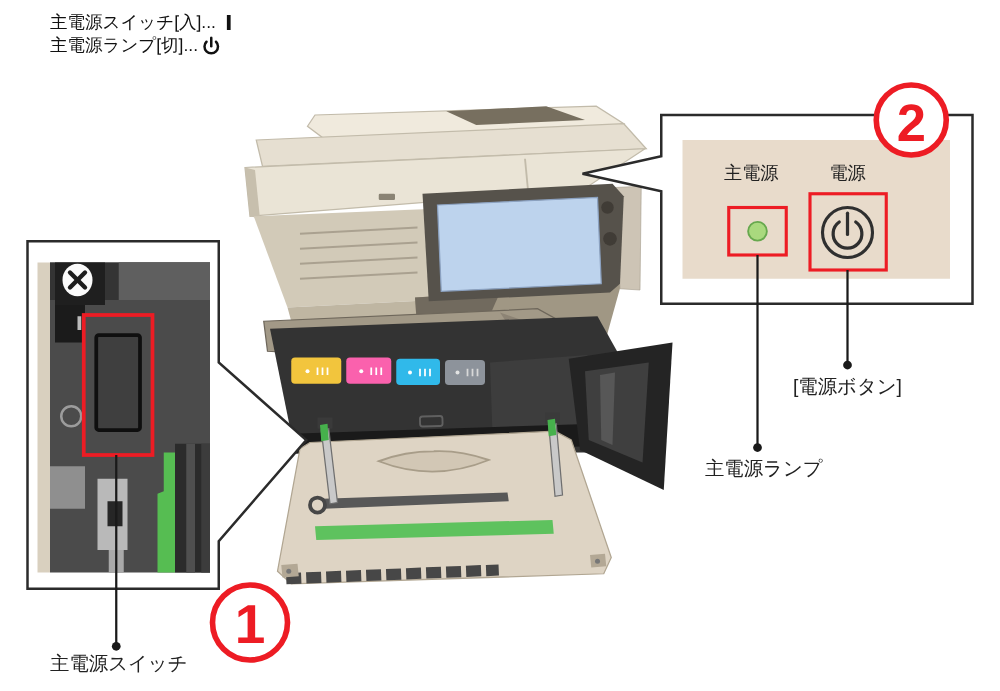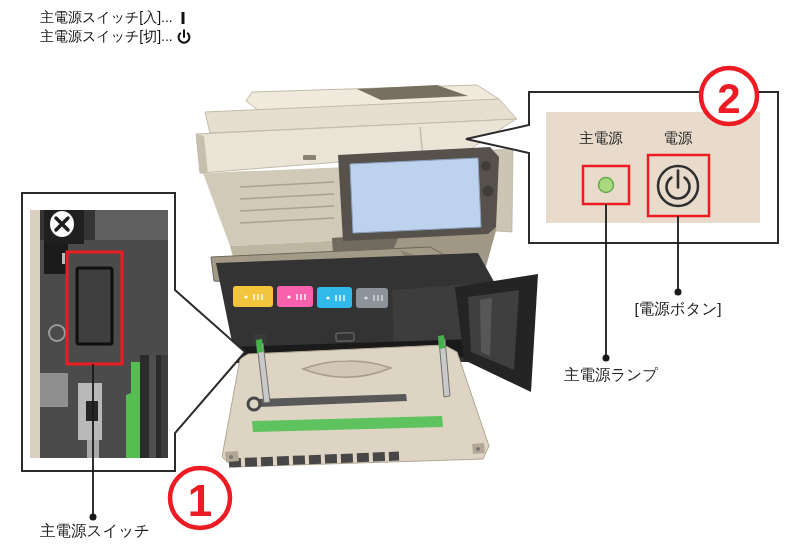--- a/index.html
+++ b/index.html
@@ -175,20 +175,20 @@
 
 
 <div class="legend">
   <div class="legend-row">
     <span>主電源スイッチ[入]...</span>
     <svg width="14" height="16" viewBox="0 0 14 16">
       <line x1="7" y1="2" x2="7" y2="14" stroke="#111111" stroke-width="3"></line>
     </svg>
   </div>
   <div class="legend-row">
-    <span>主電源スイッチ[切]...</span>
+    <span>主電源ランプ[切]...</span>
     <svg width="16" height="16" viewBox="0 0 16 16">
       <path d="M 4.2,4.4 A 5.4,5.4 0 1 0 11.8,4.4" fill="none" stroke="#111111" stroke-width="2" stroke-linecap="round"></path>
       <line x1="8" y1="1.2" x2="8" y2="8" stroke="#111111" stroke-width="2" stroke-linecap="round"></line>
     </svg>
   </div>
 </div>
 </div>
 
 </body></html>

